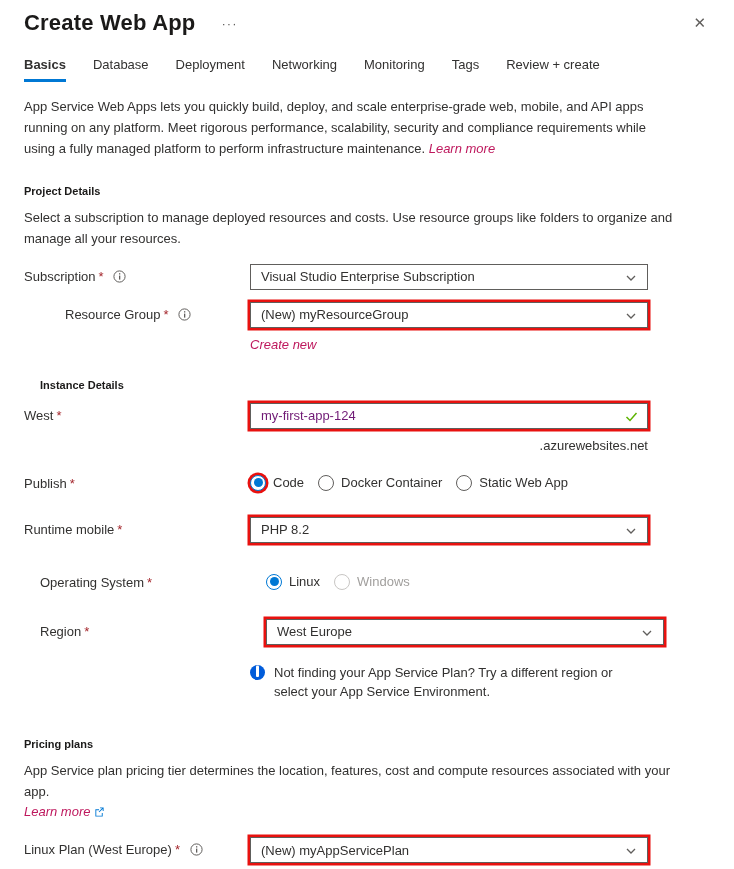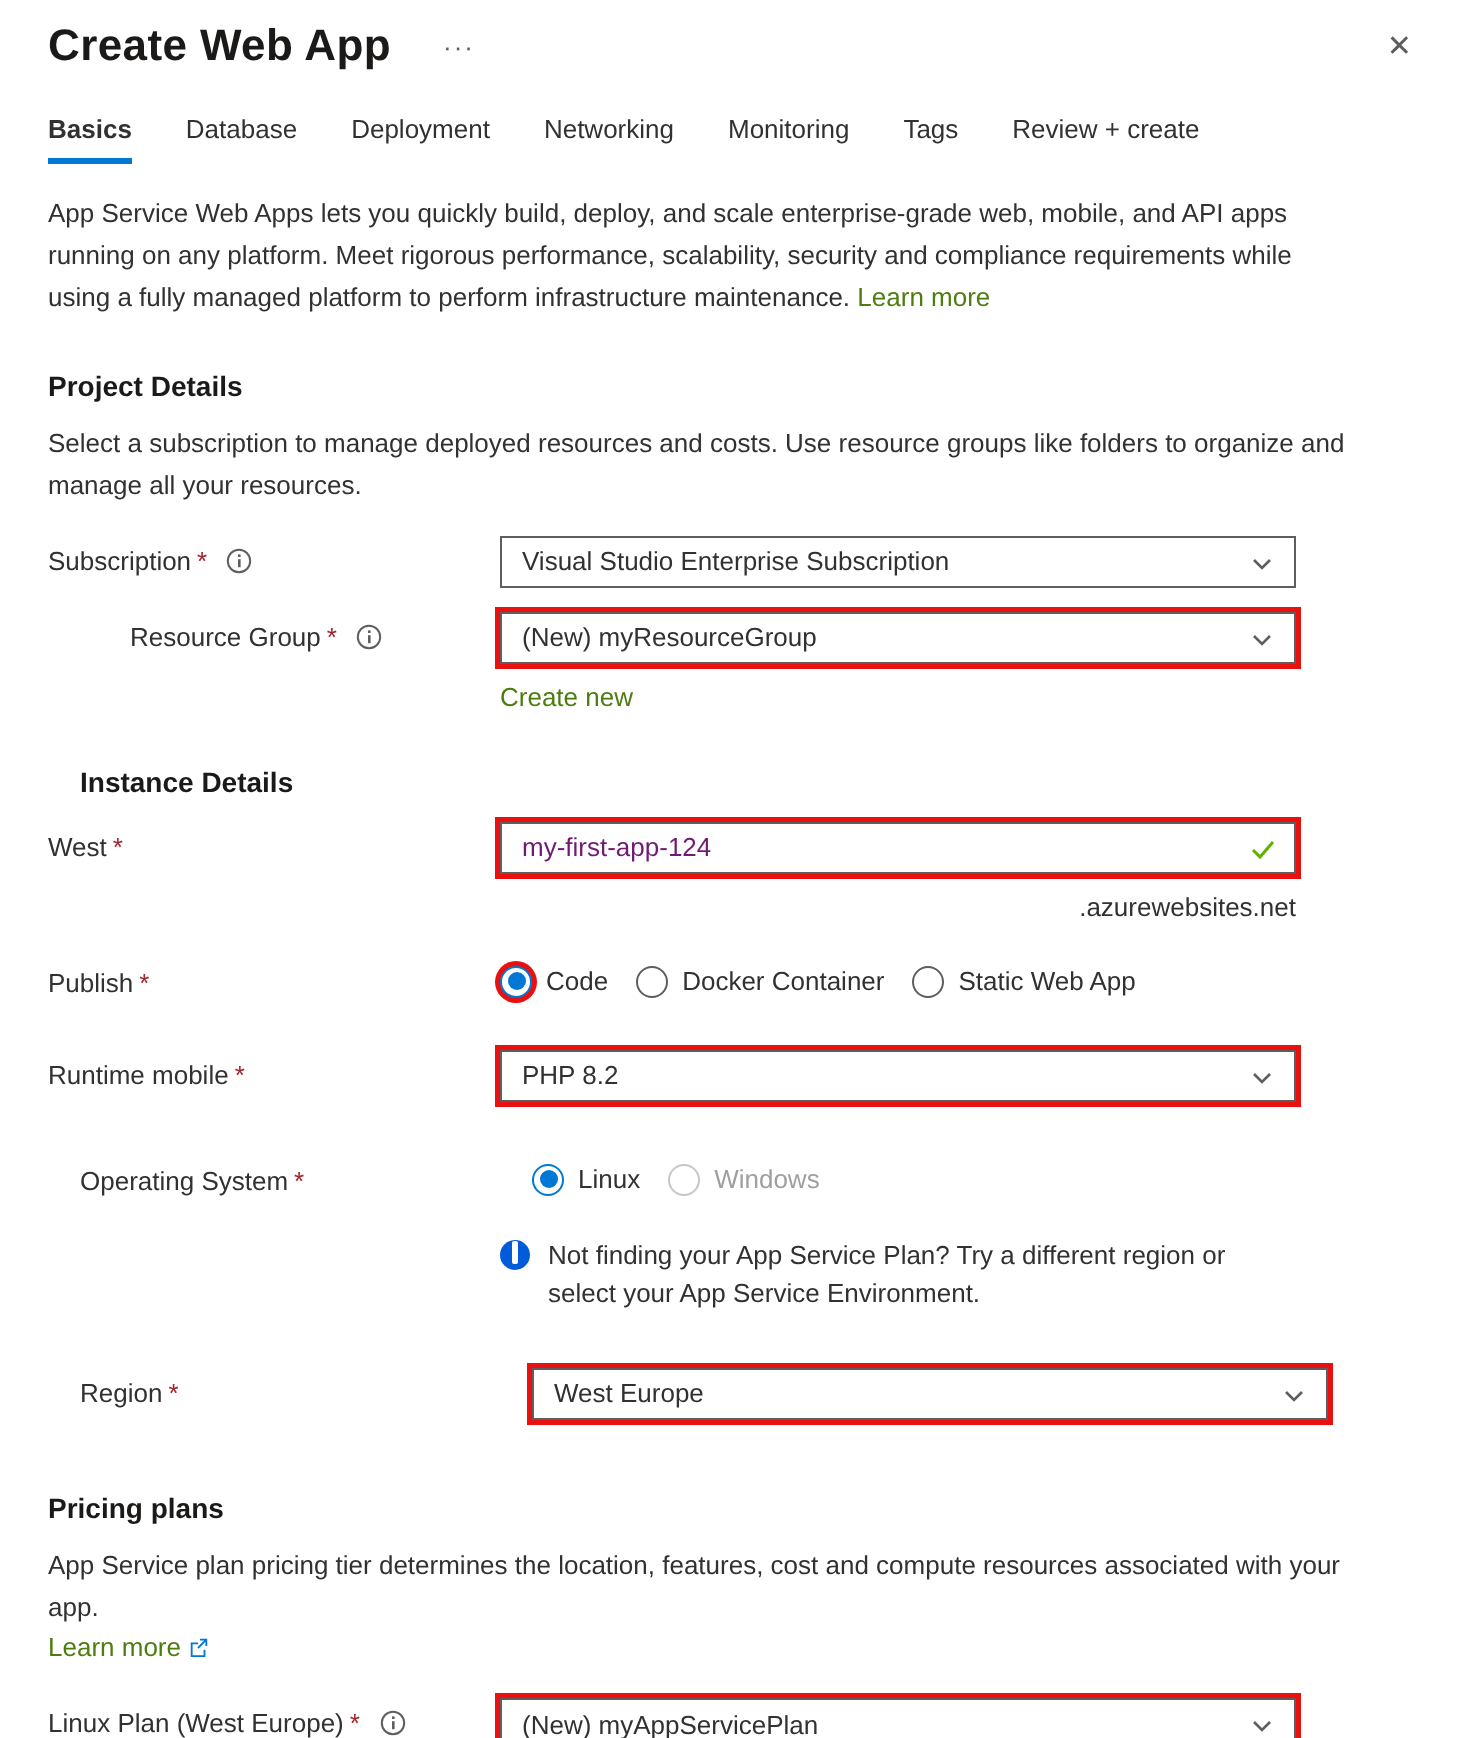--- a/index.html
+++ b/index.html
@@ -20,22 +20,22 @@
   .more-btn { margin-left: 26px; color: #605e5c; font-size: 13px; letter-spacing: 1px; cursor: pointer; }
   .close-btn { margin-left: auto; color: #605e5c; font-size: 15px; cursor: pointer; padding: 2px 4px; }
 
   
   .tabs { display: flex; gap: 27px; margin-top: 21px; }
   .tab { padding-bottom: 7px; cursor: pointer; color: #323130; border-bottom: 3px solid transparent; }
   .tab.active { font-weight: 700; border-bottom: 3px solid #0078d4; }
 
   
   .intro { margin-top: 15px; max-width: 650px; line-height: 1.6; }
-  .link { color: #4d7c0f; cursor: pointer; text-decoration: none; }
-  .section-heading { font-weight: 700; font-size: 14px; margin-top: 26px; color: #1b1a19; }
+  .link { color: #be185d; cursor: pointer; text-decoration: none; font-style: italic; }
+  .section-heading { font-weight: 700; font-size: 11px; margin-top: 26px; color: #1b1a19; }
   .section-desc { margin-top: 11px; max-width: 650px; line-height: 1.6; }
 
   
   .form-row { display: flex; align-items: flex-start; }
   .form-label { width: 226px; padding-top: 5px; flex-shrink: 0; line-height: 1.3; }
   .form-label.indented { padding-left: 41px; }
   .required { color: #a4262c; margin-left: 3px; }
   .info-icon { display: inline-block; vertical-align: -2px; margin-left: 6px; }
   .control-col { width: 398px; }
 
@@ -215,39 +215,39 @@
         <span class="radio selected"></span>
         <span class="opt-label">Linux</span>
       </span>
       <span class="radio-option">
         <span class="radio disabled"></span>
         <span class="opt-label disabled">Windows</span>
       </span>
     </div>
   </div>
 
+  <div class="form-row mt-27">
+    <div class="form-label">
+      <span>Region</span><span class="required">*</span>
+    </div>
+    <div class="control-col">
+      <div class="selectbox annotated">
+        <span>West Europe</span>
+        <span class="chev"><svg width="12" height="12" viewBox="0 0 12 12">
+              <path d="M2 4l4 4 4-4" fill="none" stroke="#605e5c" stroke-width="1.3"></path>
+            </svg></span>
+      </div>
+    </div>
+  </div>
+
   <div class="form-row mt-18">
     <div class="form-label"></div>
     <div class="control-col info-note">
       <span class="info-badge"></span>
       <span>Not finding your App Service Plan? Try a different region or select your App Service Environment.</span>
-    </div>
-  </div>
-
-  <div class="form-row mt-27">
-    <div class="form-label">
-      <span>Region</span><span class="required">*</span>
-    </div>
-    <div class="control-col">
-      <div class="selectbox annotated">
-        <span>West Europe</span>
-        <span class="chev"><svg width="12" height="12" viewBox="0 0 12 12">
-              <path d="M2 4l4 4 4-4" fill="none" stroke="#605e5c" stroke-width="1.3"></path>
-            </svg></span>
-      </div>
     </div>
   </div>
 
   <div class="section-heading mt-36">Pricing plans</div>
   <div class="section-desc">
     <span>App Service plan pricing tier determines the location, features, cost and compute resources associated with your app.</span><br>
     <span class="link"><span>Learn more</span>
       <svg width="11" height="11" viewBox="0 0 12 12" style="vertical-align:-1px">
           <path d="M1.5 3.5h4v1h-3v6h6v-3h1v4h-8z" fill="#0078d4"></path>
           <path d="M6.5 1.5h4v4h-1V3.2L5.8 6.9l-.7-.7 3.7-3.7H6.5z" fill="#0078d4"></path>

